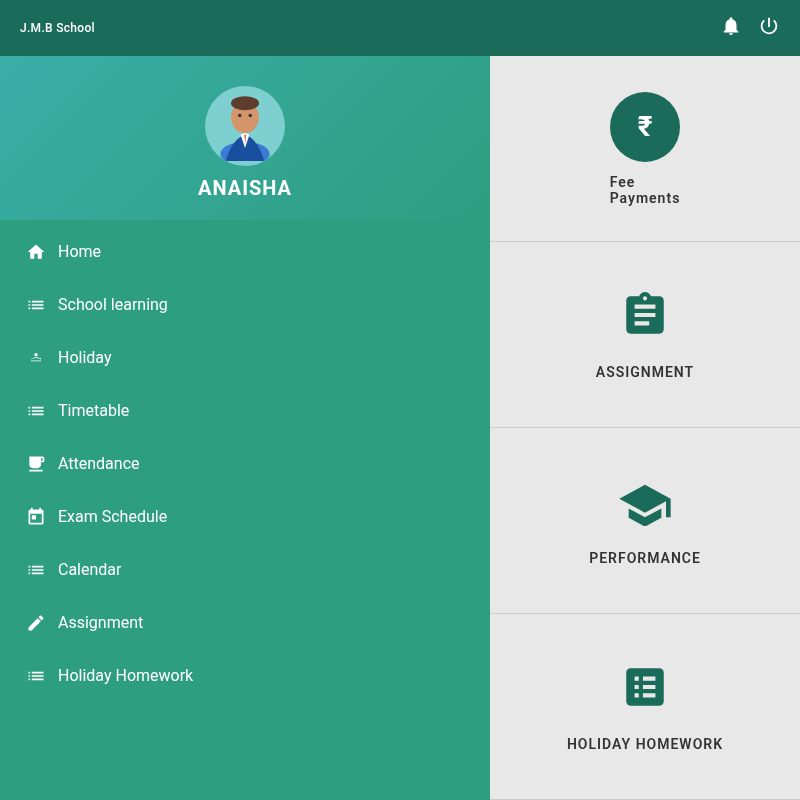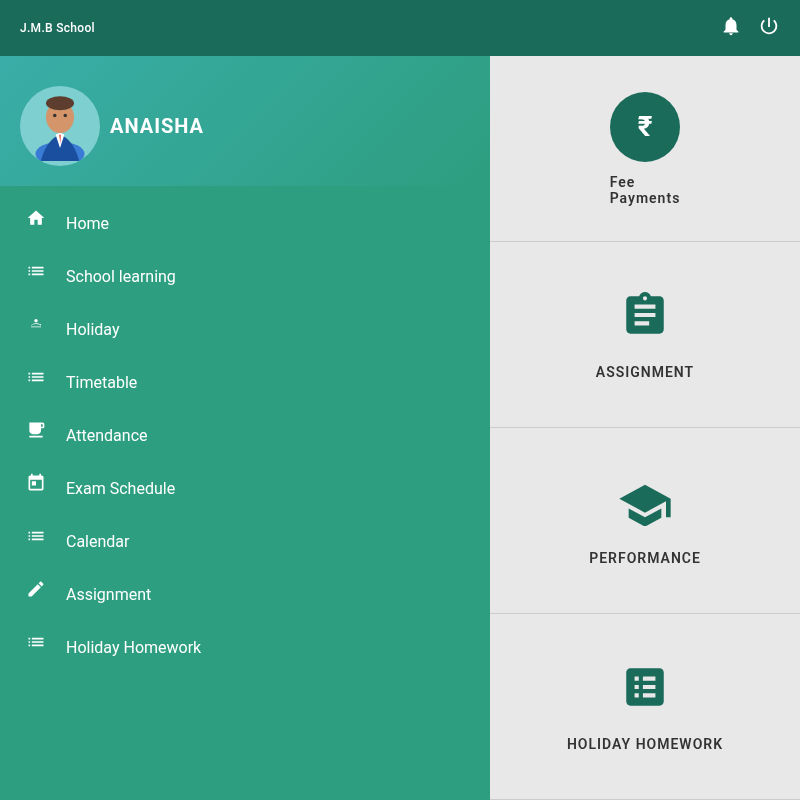--- a/index.html
+++ b/index.html
@@ -60,21 +60,21 @@
       flex-direction: column;
       overflow-y: auto;
       flex-shrink: 0;
     }
 
     
     .user-profile {
       background: linear-gradient(135deg, #3aada8 0%, #2d9e7f 100%);
       padding: 30px 20px 20px;
       display: flex;
-      flex-direction: row;
+      flex-direction: column;
       align-items: center;
       gap: 10px;
     }
     .avatar-container {
       width: 80px;
       height: 80px;
       border-radius: 50%;
       background: #7ecfcf;
       display: flex;
       align-items: center;
@@ -92,26 +92,26 @@
       letter-spacing: 1px;
     }
 
     
     .nav-list {
       list-style: none;
       padding: 8px 0;
     }
     .nav-item {
       display: flex;
-      align-items: flex-end;
+      align-items: flex-start;
       padding: 14px 24px;
       cursor: pointer;
       color: #fff;
       font-size: 17px;
-      gap: 18px;
+      gap: 10px;
       transition: background 0.15s;
     }
     .nav-icon {
       font-size: 20px;
       width: 24px;
       text-align: center;
       flex-shrink: 0;
     }
     .nav-label {
       font-size: 16px;

